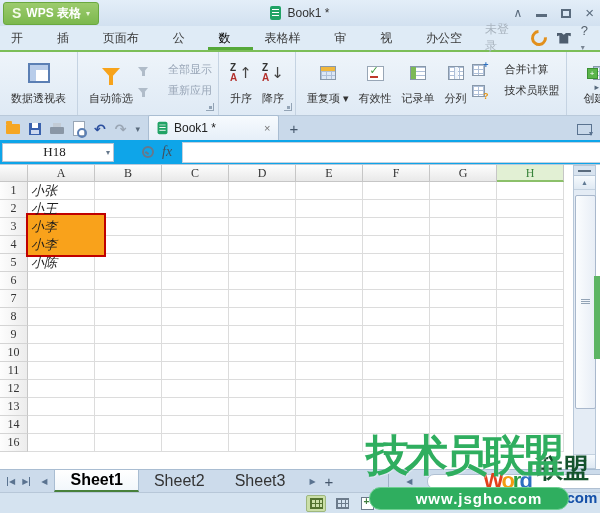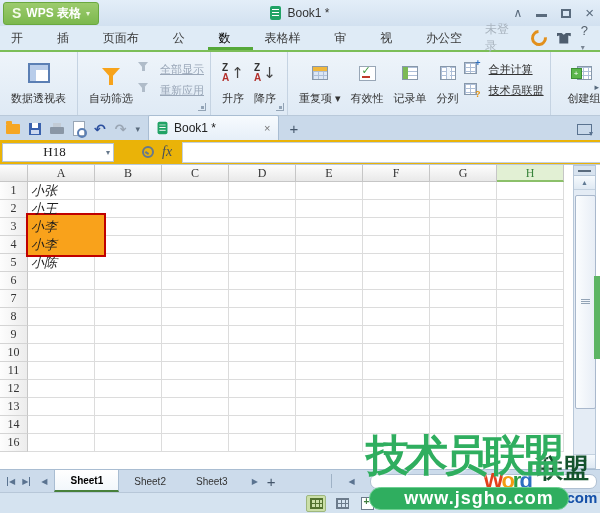--- a/index.html
+++ b/index.html
@@ -40,21 +40,21 @@
   .help{font-size:13px;color:#55606c;}
   .help .caret{font-size:8px;color:#7a8694;}
 
   
   #ribbon{top:52px;height:64px;background:linear-gradient(#eef4fa,#dfeaf5);border-bottom:1px solid #b9c9da;display:flex;}
   .rgroup{display:flex;align-items:flex-start;padding:4px 6px 0 6px;border-right:1px solid #c5d3e2;position:relative;}
   .rgroup:last-child{border-right:none;}
   .bigbtn{display:flex;flex-direction:column;align-items:center;justify-content:flex-start;padding:2px 5px;gap:3px;}
   .bigbtn .blabel{font-size:11px;color:#333;white-space:nowrap;}
   .stack{display:flex;flex-direction:column;justify-content:center;gap:6px;padding-top:6px;}
-  .smallbtn{display:flex;align-items:flex-start;gap:12px;font-size:11px;color:#333;white-space:nowrap;text-decoration:underline;}
+  .smallbtn{display:flex;align-items:center;gap:20px;font-size:11px;color:#333;white-space:nowrap;}
   .smallbtn.disabled{color:#9aa7b8;}
   .icon-area{height:30px;display:flex;align-items:center;justify-content:center;}
 
   
   .pivot-icon{width:22px;height:20px;border:2px solid #5b7fb4;box-sizing:border-box;background:
     linear-gradient(90deg,#b9cdea 6px,transparent 6px),
     linear-gradient(#b9cdea 5px,#fff 5px);}
   .funnel{width:0;height:0;border-left:9px solid transparent;border-right:9px solid transparent;border-top:10px solid #f7a31b;position:relative;}
   .funnel::after{content:"";position:absolute;left:-2px;top:-2px;width:4px;height:9px;background:#f7a31b;}
   .funnel.sm{border-left-width:5px;border-right-width:5px;border-top-width:6px;border-top-color:#b0bcc9;}
@@ -107,21 +107,21 @@
     background:linear-gradient(#f7fbfe,#e6eff8);border:1px solid #a9bdd2;border-bottom:none;
     border-radius:2px 2px 0 0;}
   .doctab .dlabel{font-size:12px;color:#222;}
   .doctab .dclose{font-size:11px;color:#777;margin-left:42px;}
   .newtab{font-size:15px;color:#44566b;padding:0 12px 3px 10px;}
   .tabrow-right{margin-left:auto;padding:0 8px 5px 0;display:flex;align-items:center;}
   .i-panel{width:13px;height:9px;border:1px solid #5a7390;position:relative;}
   .i-panel::before{content:"▾";position:absolute;right:-2px;bottom:-4px;font-size:8px;color:#5a7390;}
 
   
-  #formulabar{top:140px;height:25px;background:#eab308;border-bottom:1px solid #b9c9da;display:flex;align-items:center;}
+  #formulabar{top:140px;height:25px;background:#0ea5e9;border-bottom:1px solid #b9c9da;display:flex;align-items:center;}
   .namebox{width:112px;height:19px;margin-left:2px;background:#fff;border:1px solid #b6c4d4;display:flex;align-items:center;box-sizing:border-box;}
   .namebox .nb-text{flex:1;text-align:center;font-family:"Liberation Serif","DejaVu Serif",serif;font-size:13px;color:#222;}
   .namebox .nb-caret{font-size:8px;color:#66788c;padding-right:3px;}
   .fb-icons{display:flex;align-items:center;gap:8px;padding:0 10px 0 28px;}
   .i-mag{width:8px;height:8px;border:2px solid #66788c;border-radius:50%;position:relative;}
   .i-mag::before{content:"";position:absolute;left:1px;top:4px;width:4px;height:2px;background:#66788c;transform:rotate(35deg);}
   .i-fx{font-family:"Liberation Serif","DejaVu Serif",serif;font-style:italic;font-size:14px;color:#3c4document;color:#3c4document}
   .i-fx{color:#434f5c;}
   .fb-input{flex:1;height:19px;background:#fff;border:1px solid #c3d0de;border-right:none;margin-right:0;}
 
@@ -153,21 +153,21 @@
   .vthumb i{display:block;width:9px;height:6px;
     background:linear-gradient(#93a4b6 1px,transparent 1px) 0 0/100% 2px;}
   .varrow.down{border-top:1px solid #c4d2e0;border-bottom:none;}
 
   
   #sheetbar{top:469px;height:23px;background:#ccdbeb;border-top:1px solid #a9bdd2;display:flex;align-items:center;}
   .snav{display:flex;align-items:center;gap:7px;padding:0 7px;color:#5a7390;font-size:8px;}
   .snav .bar-l{border-left:1px solid #5a7390;padding-left:1px;}
   .snav .bar-r{border-right:1px solid #5a7390;padding-right:1px;}
   #sheet-tabs{display:flex;height:100%;}
-  .stab{height:100%;display:flex;align-items:center;padding:0 15px;font-size:10px;color:#333;}
+  .stab{height:100%;display:flex;align-items:center;padding:0 15px;font-size:16px;color:#333;}
   .stab.active{background:linear-gradient(#ffffff,#f2f7fb);border:1px solid #a9bdd2;border-top:none;border-bottom:2px solid #47803a;box-sizing:border-box;color:#000;font-weight:bold;}
   .sheet-extra{display:flex;align-items:center;gap:9px;padding-left:9px;color:#5a7390;}
   .sheet-extra .plus{font-size:15px;color:#44566b;}
   .hsep{width:1px;height:14px;background:#9fb2c6;margin-left:46px;}
   .hleft{font-size:8px;color:#5a7390;margin-left:8px;}
   .htrack{width:225px;height:13px;background:#fff;border:1px solid #b0c0d2;border-radius:7px;margin-left:6px;}
 
   
   #statusbar{top:492px;height:21px;background:#d5e3f0;border-top:1px solid #b7c7d8;}
   .viewicons{position:absolute;left:306px;top:2px;display:flex;gap:7px;align-items:center;}
@@ -185,21 +185,21 @@
   #wm-letters{position:absolute;left:483px;top:468px;z-index:5;font-size:22px;font-weight:bold;letter-spacing:-2px;}
   #wm-letters b:nth-child(1){color:#e2401c;}
   #wm-letters b:nth-child(2){color:#f39c12;}
   #wm-letters b:nth-child(3){color:#2e9e44;}
   #wm-letters b:nth-child(4){color:#2d6fc0;}
   #wm-partial{position:absolute;left:537px;top:455px;z-index:5;font-size:26px;font-weight:bold;color:#14532d;line-height:26px;}
   #wm-url2{position:absolute;left:549px;top:489px;z-index:6;font-size:15px;font-weight:bold;color:#1550a8;}
   #wm-title{position:absolute;left:366px;top:433px;z-index:7;font-size:43px;font-weight:bold;color:#2fae5f;letter-spacing:-4px;line-height:44px;white-space:nowrap;text-shadow:1px 1px 0 rgba(255,255,255,.35);}
   #wm-pill{position:absolute;left:369px;top:487px;z-index:8;width:200px;height:23px;border-radius:12px;
     background:#2fae5f;border:1px solid #6ed092;display:flex;align-items:center;justify-content:center;box-sizing:border-box;}
-  #wm-pill span{color:#fff;font-weight:bold;font-size:18px;letter-spacing:1px;margin-left:20px;}
+  #wm-pill span{color:#fff;font-weight:bold;font-size:15px;letter-spacing:1px;margin-left:20px;}
   #green-strip{position:absolute;right:0px;top:276px;width:6px;height:83px;background:#5db564;z-index:5;}
 </style>
 </head>
 <body>
 
 <div class="band" id="titlebar">
   <div class="appbtn">
     <span class="slogo">S</span>
     <span>WPS 表格</span>
     <span class="caret">▾</span>

